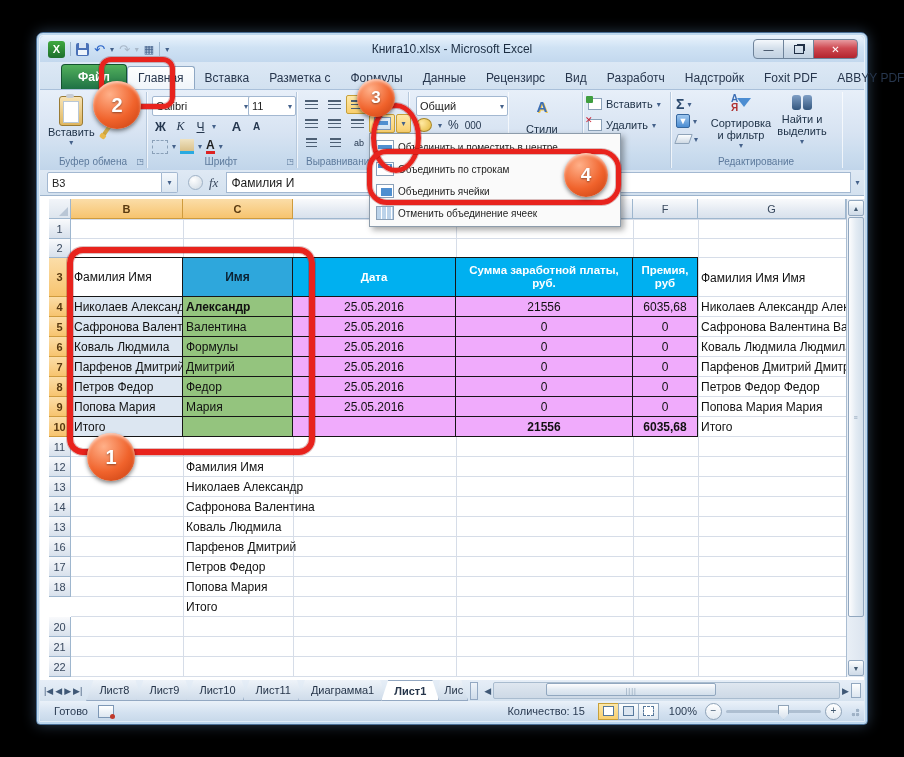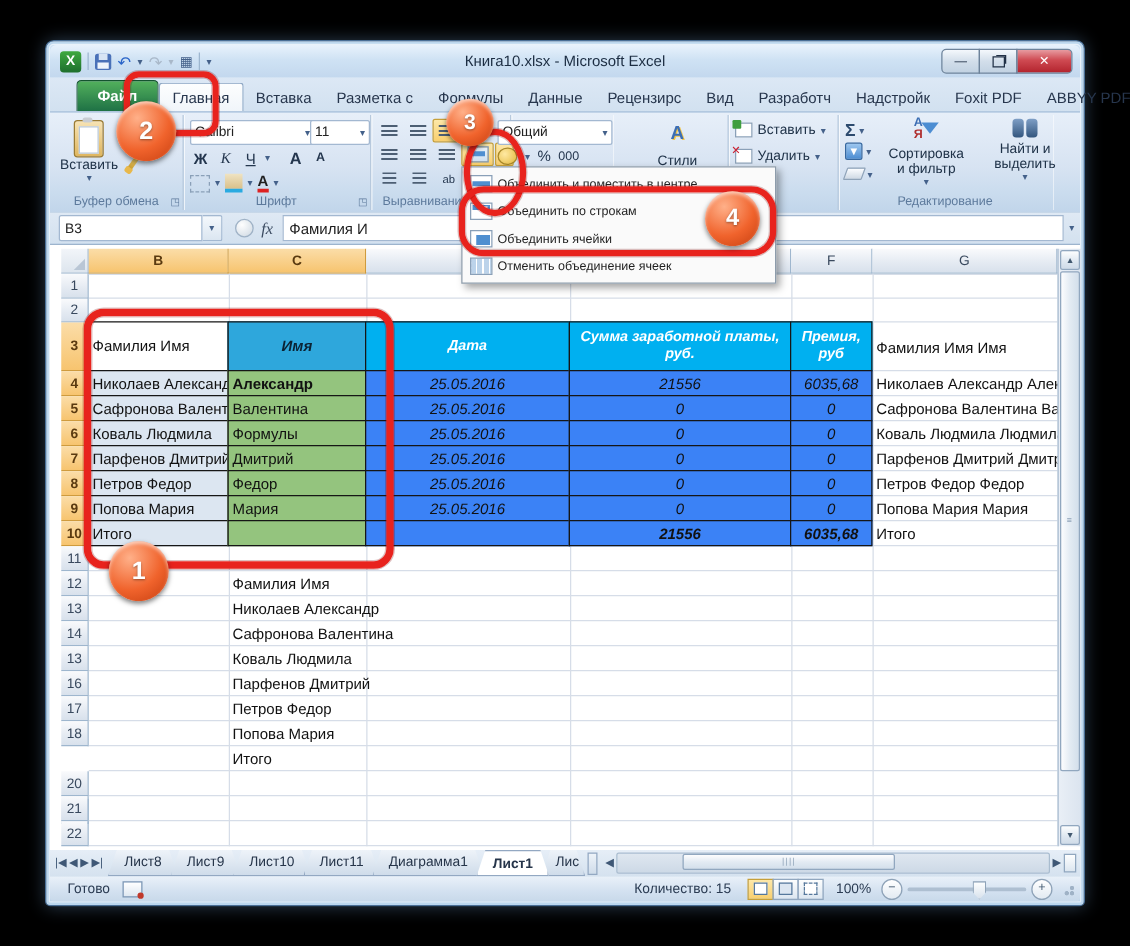--- a/index.html
+++ b/index.html
@@ -94,25 +94,25 @@
   .fexp{width:13px;height:19px;display:flex;align-items:center;justify-content:center;font-size:8px;color:#44618a;}
   
   .gridwrap{left:3px;top:163px;width:824px;height:484px;background:#fff;overflow:hidden;}
   .hdr{background:linear-gradient(#f9fafc,#e4eaf2 60%,#d8e1ec);border-right:1px solid #9eb6ce;border-bottom:1px solid #9eb6ce;
     font-size:11px;color:#39495e;display:flex;align-items:center;justify-content:center;box-sizing:border-box;}
   .hdr.sel{background:linear-gradient(#fbdda8,#f7c46f);border-color:#cf9b3d;color:#5a3a10;font-weight:bold;}
   .corner{background:linear-gradient(#f2f5f9,#dde5ee);border-right:1px solid #9eb6ce;border-bottom:1px solid #9eb6ce;box-sizing:border-box;position:relative;}
   .corner:before{content:"";position:absolute;right:2px;bottom:2px;width:0;height:0;border-left:9px solid transparent;border-bottom:9px solid #b9c6d5;}
   .gl{background:#d6dde8;}
   .cell{display:flex;align-items:center;font-size:12px;color:#111;box-sizing:border-box;white-space:nowrap;padding:0 3px;}
-  .cell.ctr{justify-content:center;font-style:italic;}
+  .cell.ctr{justify-content:center;}
   .cell.left{justify-content:flex-start;}
   .cell.bold{font-weight:bold;}
   .cell.clip{overflow:hidden;}
-  .cell.tbl{border:1px solid #161616;background:#3b82f6;}
+  .cell.tbl{border:1px solid #161616;background:#f0abfc;}
   .cell.selb{background:#dce6f1;}
   .cell.green{background:#94c47e;}
   .cell.hblue{background:#00b0f0;color:#fff;font-weight:bold;font-size:11.5px;}
   .cell.c3{background:#2ea7dc;color:#0b2233;font-weight:bold;}
   .cell.wrap{white-space:normal;text-align:center;line-height:13px;padding:0 2px;}
   .cell.white{background:#fff;}
   
   .vscroll{background:linear-gradient(to right,#e9eff6,#dbe4ef);border-left:1px solid #aabdd2;}
   .sbtn{background:linear-gradient(#fdfefe,#dfe8f1 55%,#cfdbe8);border:1px solid #91a7bf;border-radius:2px;
     display:flex;align-items:center;justify-content:center;font-size:7px;color:#41586f;box-sizing:border-box;}
@@ -298,21 +298,21 @@
           <span class="albtn">
               <span class="lines" style="width:11px;"></span>
             </span>
           <span class="albtn">
               <span style="font-size:9px;color:#24364e;">ab</span>
             </span>
         </div>
         <div class="rglabel" style="text-align:left;padding-left:10px;">Выравнивани</div>
       </div>
 
-      <div class="rgroup" style="left:350px;width:100px;border-right:none;">
+      <div class="rgroup" style="left:368px;width:100px;border-right:none;">
         <div class="abs rselect" style="left:8px;top:4px;width:84px;">
           <span>Общий</span>
             <span class="dd">▾</span>
           </div>
         <div class="abs" style="left:8px;top:26px;display:flex;gap:6px;align-items:center;">
           <span class="coin"></span>
             <span class="dd">▾</span>
           <span style="font-size:12px;color:#24364e;">%</span>
           <span style="font-size:10px;font-weight:normal;color:#24364e;">000</span>
         </div>
@@ -353,21 +353,21 @@
           </div>
         <div class="abs bigbtn" style="left:40px;top:3px;width:62px;text-align:center;">
           <span class="sortico">
               <span class="a">А</span>
               <span class="ya">Я</span>
               <span class="funnel"></span>
             </span>
           <span style="font-size:11px;line-height:12px;white-space:pre-line;">Сортировка и фильтр</span>
             <span class="dd">▾</span>
         </div>
-        <div class="abs bigbtn" style="left:120px;top:3px;width:60px;text-align:center;justify-content:center;">
+        <div class="abs bigbtn" style="left:102px;top:3px;width:60px;text-align:center;justify-content:center;">
           <span class="binoc"></span>
           <span style="font-size:11px;line-height:12px;margin-top:2px;">Найти и выделить</span>
             <span class="dd">▾</span>
         </div>
         <div class="rglabel">Редактирование</div>
       </div>
     </div>
 
     <div class="abs fbar">
       <div class="namebox">B3</div>

